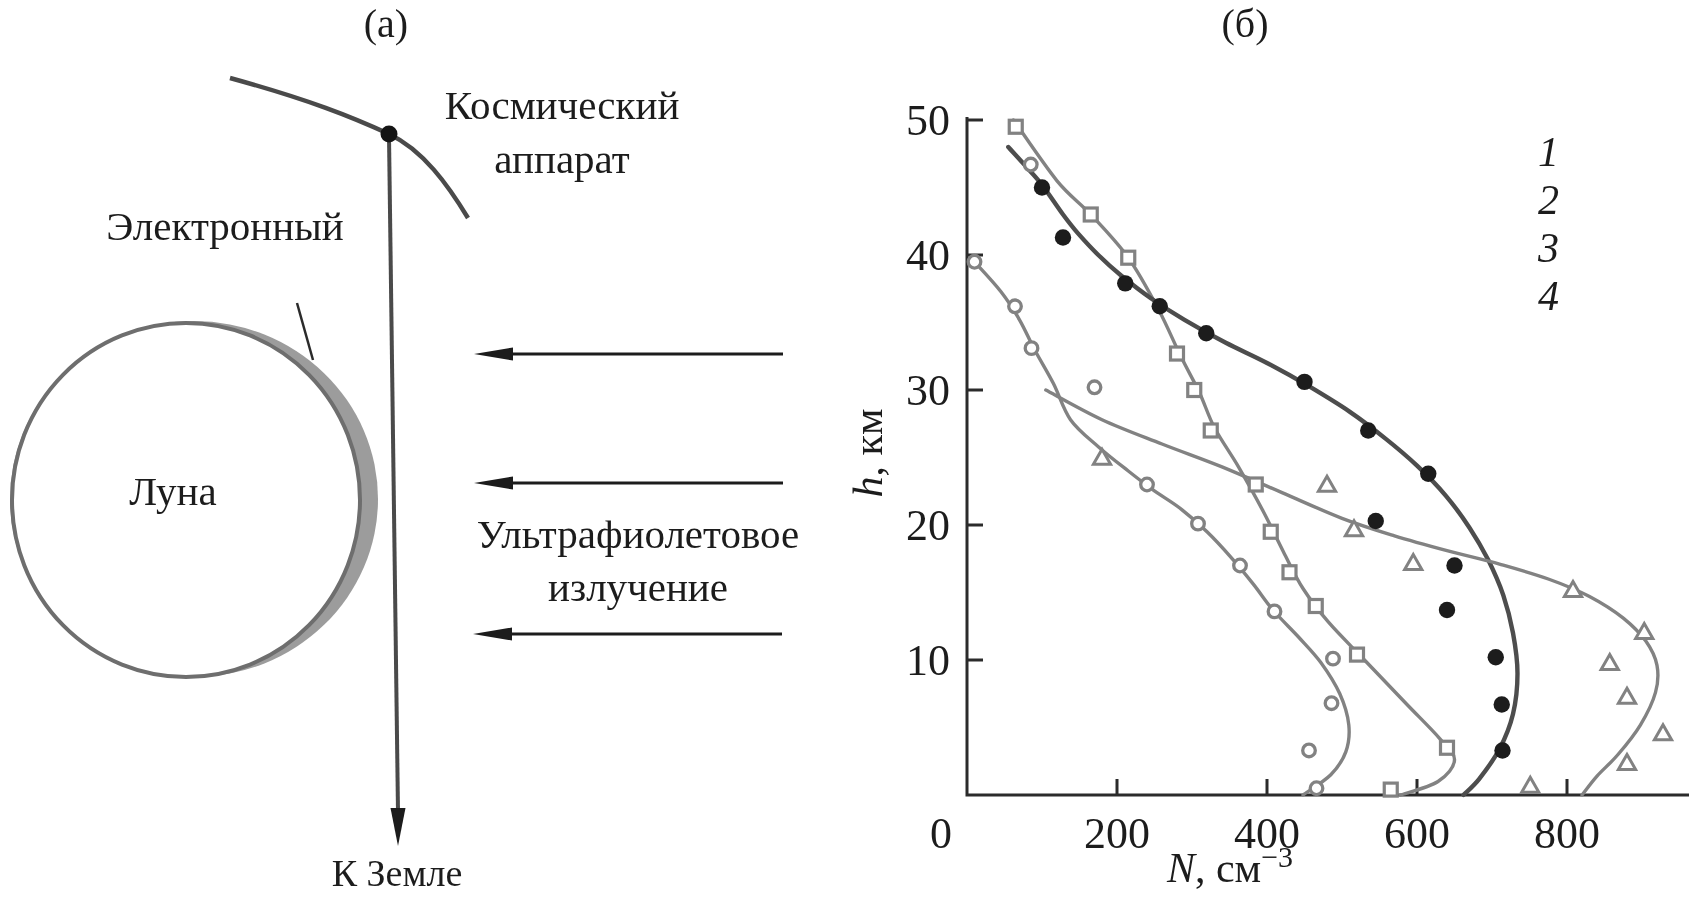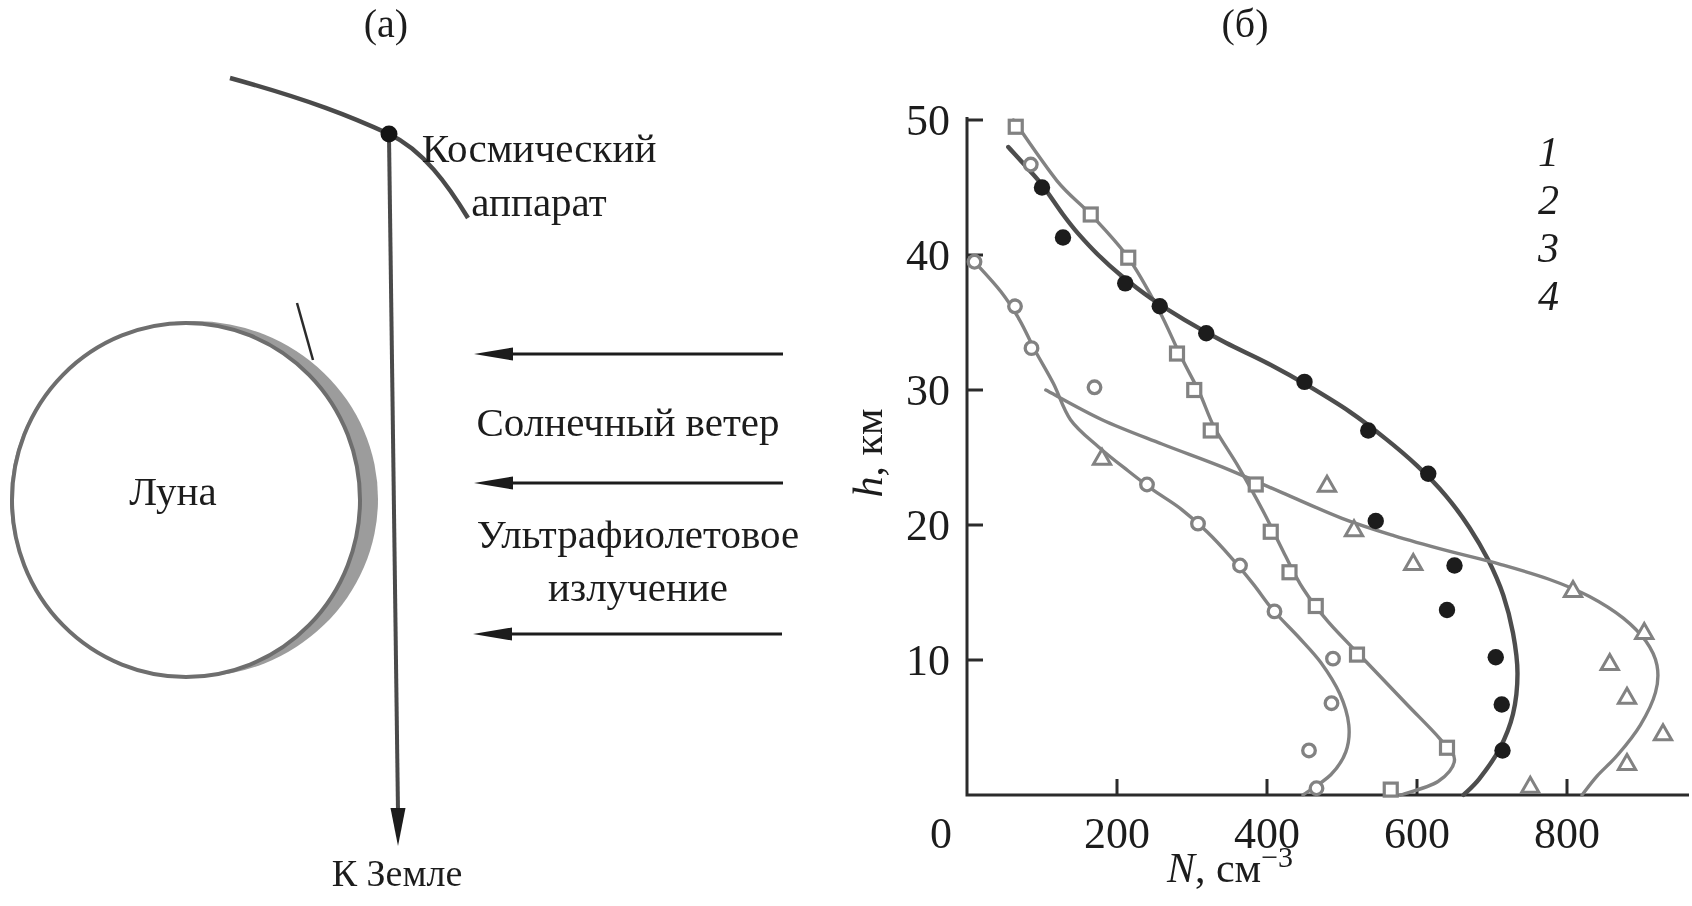--- a/index.html
+++ b/index.html
@@ -3,21 +3,21 @@
 <meta charset="utf-8">
 <style>
   html,body{margin:0;padding:0;background:#fff;}
   .fig{position:relative;width:1692px;height:906px;background:#ffffff;overflow:hidden;
        font-family:"Liberation Serif",serif;color:#1c1c1c;}
   .fig svg{position:absolute;left:0;top:0;width:1692px;height:906px;}
   .lbl{position:absolute;text-align:center;line-height:1.25;}
   .fs40{font-size:41px;}
   #panel-a-label{left:336px;top:1px;width:100px;font-size:40px;line-height:46px;}
   #panel-b-label{left:1195px;top:1px;width:100px;font-size:40px;line-height:46px;}
-  #spacecraft-label{left:389px;top:78px;width:300px;line-height:54px;margin-top:43px;}
+  #spacecraft-label{left:412px;top:78px;width:300px;line-height:54px;}
   #photolayer-label{left:70px;top:200px;width:310px;line-height:52px;}
   #moon-label{left:73px;top:466px;width:200px;line-height:50px;text-align:center;}
   #solar-wind-label{left:428px;top:397px;width:400px;line-height:50px;}
   #uv-label{left:438px;top:508px;width:400px;line-height:53px;}
   #to-earth-label{left:297px;top:848px;width:200px;font-size:38px;line-height:50px;}
   #xaxis-label{left:1060px;top:845px;width:340px;font-size:42px;line-height:46px;}
   #xaxis-label sup{font-size:30px;line-height:0;}
   #yaxis-label{left:806px;top:431px;width:124px;height:44px;font-size:42px;line-height:44px;
                transform:rotate(-90deg);}
   .var{font-style:italic;}
@@ -134,25 +134,25 @@
 
   <div class="lbl" id="panel-a-label">(а)</div>
   <div class="lbl" id="panel-b-label">(б)</div>
 
   <div class="lbl fs40" id="spacecraft-label">
     <div>Космический</div>
     <div>аппарат</div>
   </div>
 
   <div class="lbl fs40" id="photolayer-label">
+    <div>Электронный</div>
   </div>
 
   <div class="lbl fs40" id="moon-label">Луна</div>
 
-  <div class="lbl fs40" id="solar-wind-label">Солнечный ветер</div>
 
   <div class="lbl fs40" id="uv-label">
     <div>Ультрафиолетовое</div>
     <div>излучение</div>
   </div>
 
   <div class="lbl" id="to-earth-label">К Земле</div>
 
   <div class="lbl" id="yaxis-label"><span class="var">h</span><span>, км</span></div>
 

